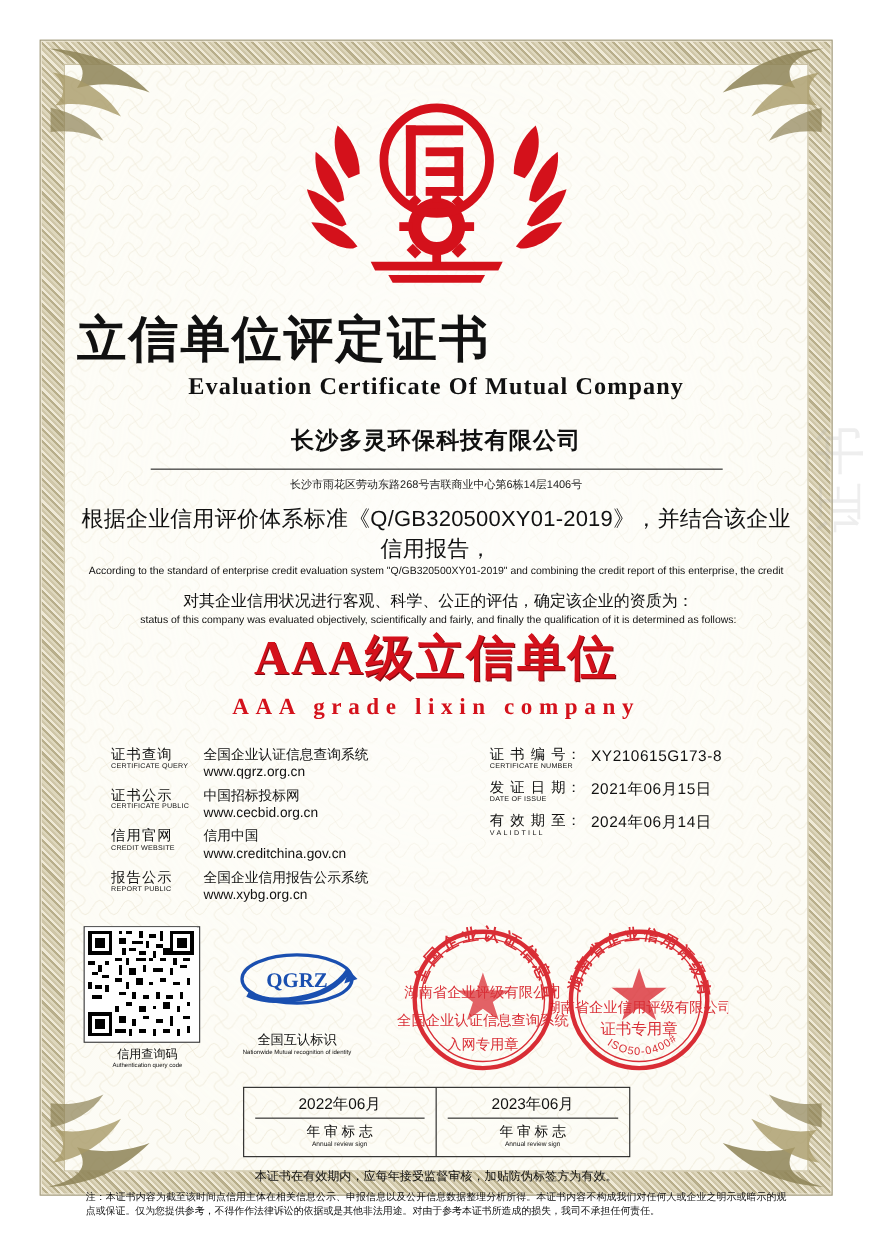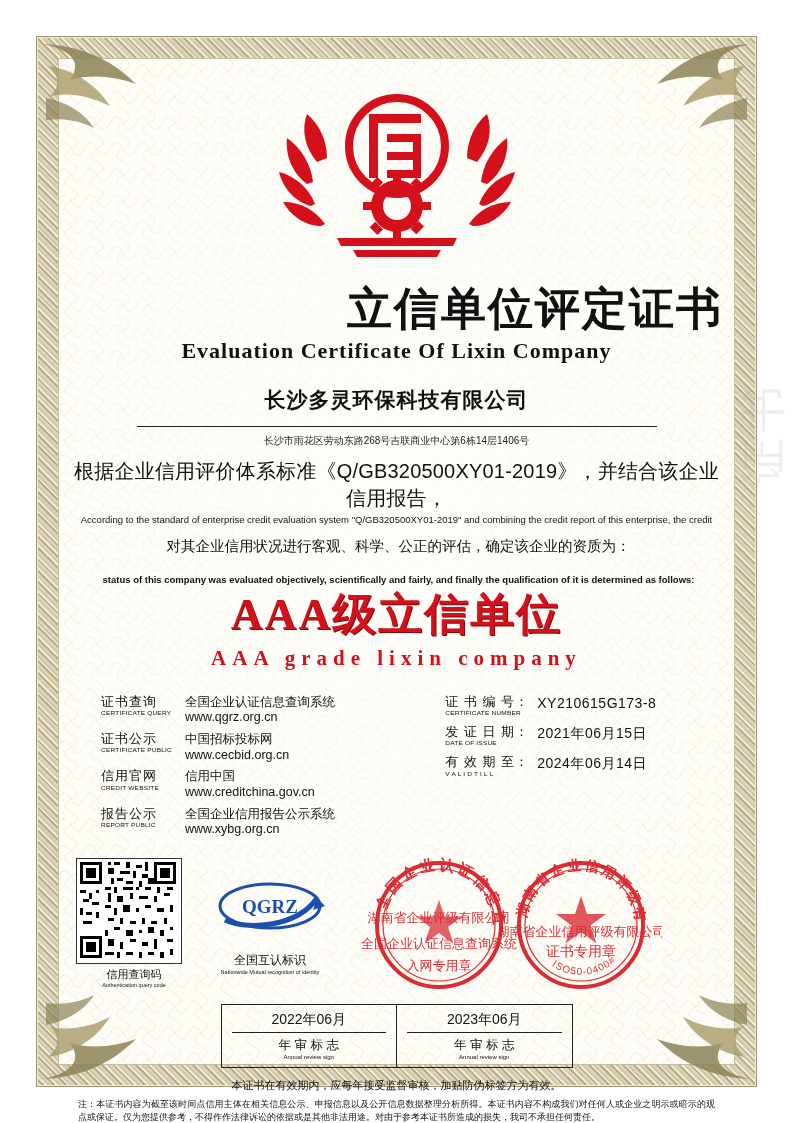--- a/index.html
+++ b/index.html
@@ -83,21 +83,21 @@
   
   .emblem {
     margin: 18px auto 0;
     width: 240px;
     height: 188px;
     position: relative;
   }
 
   
   .title-cn {
-    text-align: right;
+    text-align: left;
     font-family: "Liberation Serif", "DejaVu Serif", serif;
     font-weight: bold;
     font-size: 45px;
     letter-spacing: 2px;
     color: #111111;
     margin-top: 8px;
     line-height: 1.15;
   }
   .title-en {
     text-align: center;
@@ -143,21 +143,21 @@
     font-size: 9.5px;
     color: #111;
     margin-top: 2px;
   }
   .para2 {
     margin-top: 12px;
     text-align: center;
     padding-left: 4px;
   }
   .para2 .cn { font-size: 14.5px; color:#111; }
-  .para2 .en { font-size: 9.5px; color:#111; margin-top: 18px; font-weight: bold; }
+  .para2 .en { font-size: 9.5px; color:#111; margin-top: 2px; }
 
   
   .grade-cn {
     text-align: center;
     font-family: "Liberation Serif", "DejaVu Serif", serif;
     font-weight: bold;
     font-size: 44px;
     color: #d4111b;
     letter-spacing: 2px;
     text-shadow: 1px 1px 0 #7d0a10;
@@ -413,21 +413,21 @@
           <rect x="92" y="26" width="52" height="9"></rect>
           <rect x="110" y="46" width="34" height="8"></rect>
           <rect x="110" y="64" width="34" height="8"></rect>
           <rect x="110" y="82" width="34" height="8"></rect>
           <rect x="136" y="46" width="8" height="44"></rect>
         </g>
       </svg>
     </div>
 
     <div class="title-cn">立信单位评定证书</div>
-    <div class="title-en">Evaluation Certificate Of Lixin Company</div>
+    <div class="title-en">Evaluation Certificate Of Mutual Company</div>
 
     <div class="company">长沙多灵环保科技有限公司</div>
     <div class="rule"></div>
     <div class="address">长沙市雨花区劳动东路268号吉联商业中心第6栋14层1406号</div>
 
     <div class="para">
       <div class="cn">根据企业信用评价体系标准《Q/GB320500XY01-2019》，并结合该企业信用报告，</div>
       <div class="en">According to the standard of enterprise credit evaluation system "Q/GB320500XY01-2019" and combining the credit report of this enterprise, the credit</div>
     </div>
 

